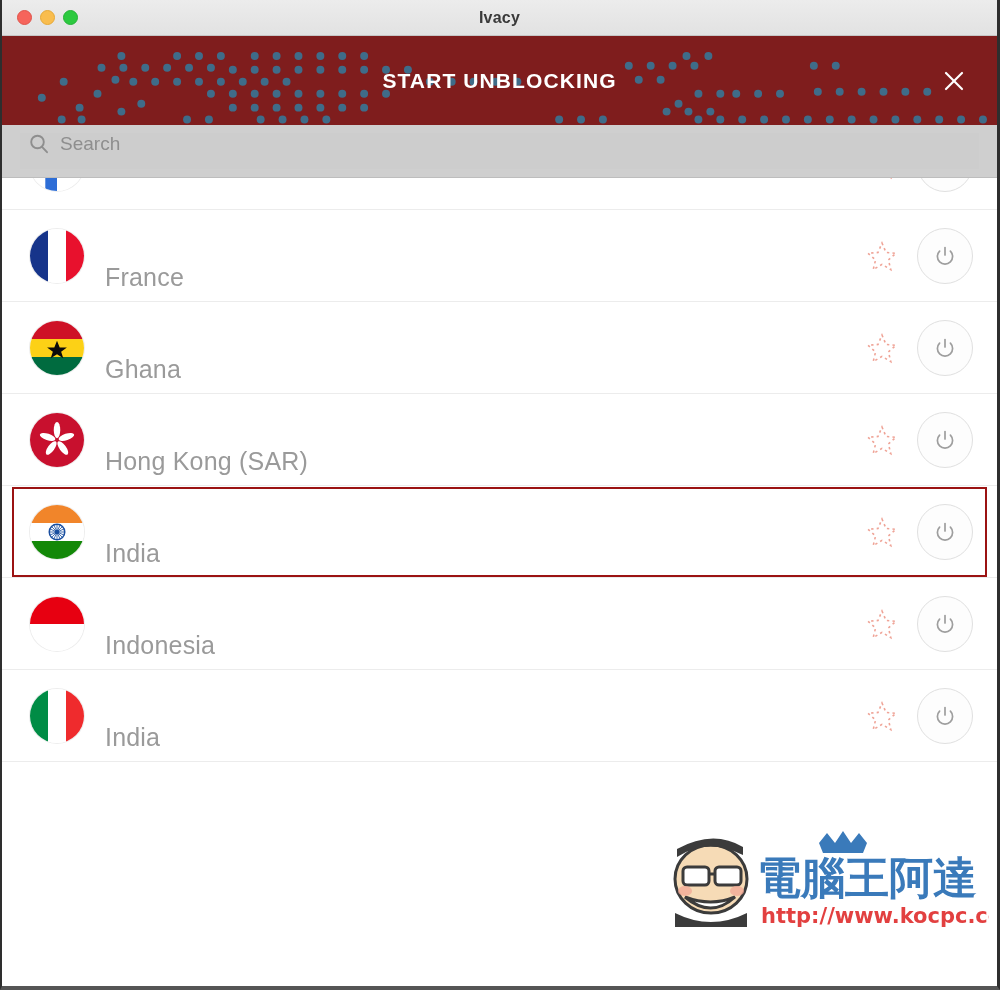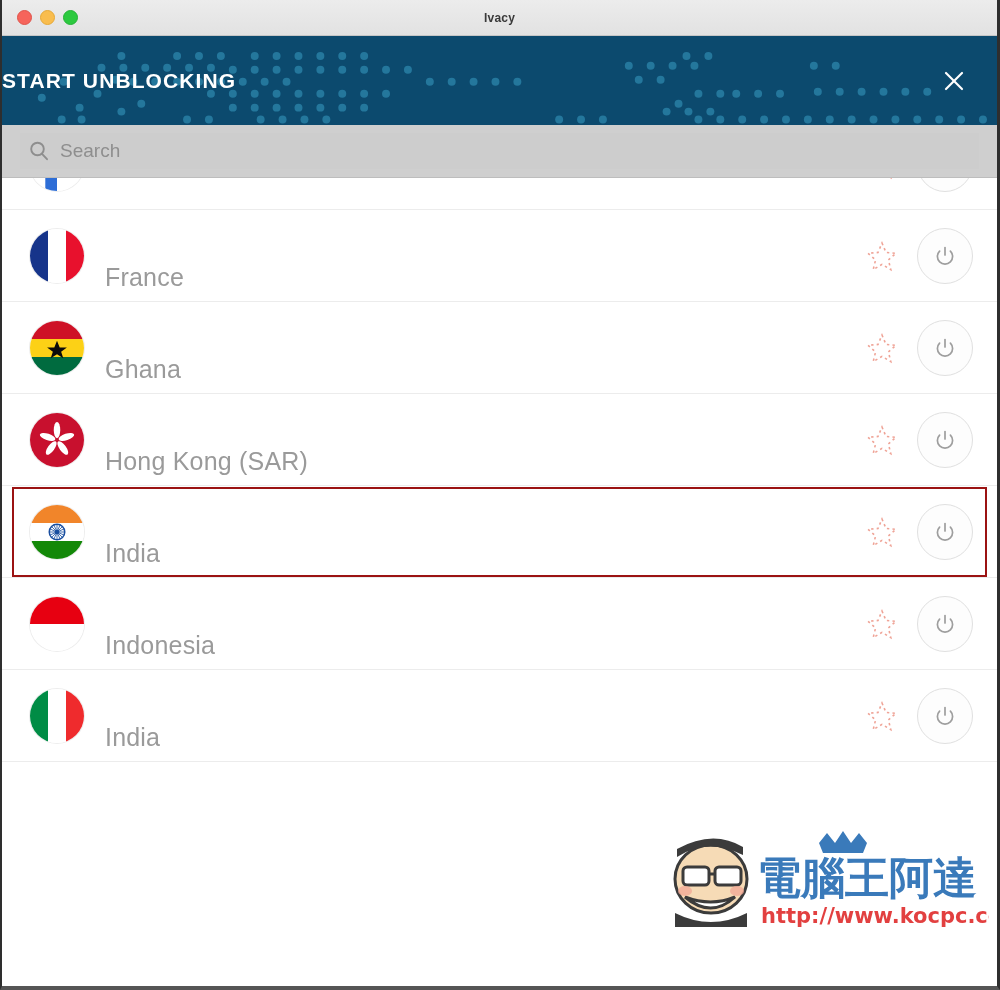--- a/index.html
+++ b/index.html
@@ -42,36 +42,36 @@
     border-radius: 50%;
     display: block;
   }
   .tl-close  { background: #f6645b; border: 1px solid #e0534a; }
   .tl-min    { background: #f9bd4e; border: 1px solid #e6a937; }
   .tl-max    { background: #2cc93f; border: 1px solid #24b336; }
   .window-title {
     position: absolute;
     left: 0; right: 0;
     text-align: center;
-    font-size: 12px;
+    font-size: 16px;
     font-weight: bold;
     color: #3a3a3a;
     letter-spacing: 0.2px;
     pointer-events: none;
   }
 
   
   .banner {
     position: relative;
     height: 89px;
-    background: #0c4a6e;
+    background: #7f1d1d;
     overflow: hidden;
     display: flex;
     align-items: center;
-    justify-content: flex-start;
+    justify-content: center;
   }
   .banner-dots {
     position: absolute;
     inset: 0;
     opacity: 0.9;
   }
   .banner-title {
     position: relative;
     z-index: 2;
     color: #ffffff;
@@ -101,21 +101,21 @@
     align-items: center;
     padding: 0 18px;
     border-bottom: 1px solid #bdbdbd;
   }
   .search-field {
     flex: 1;
     height: 36px;
     background: #cdcdcd;
     border: none;
     display: flex;
-    align-items: center;
+    align-items: flex-start;
     gap: 10px;
     padding-left: 8px;
   }
   .search-icon { flex: none; display: block; }
   .search-input {
     flex: 1;
     border: none;
     outline: none;
     background: transparent;
     font-family: "Liberation Sans", sans-serif;

